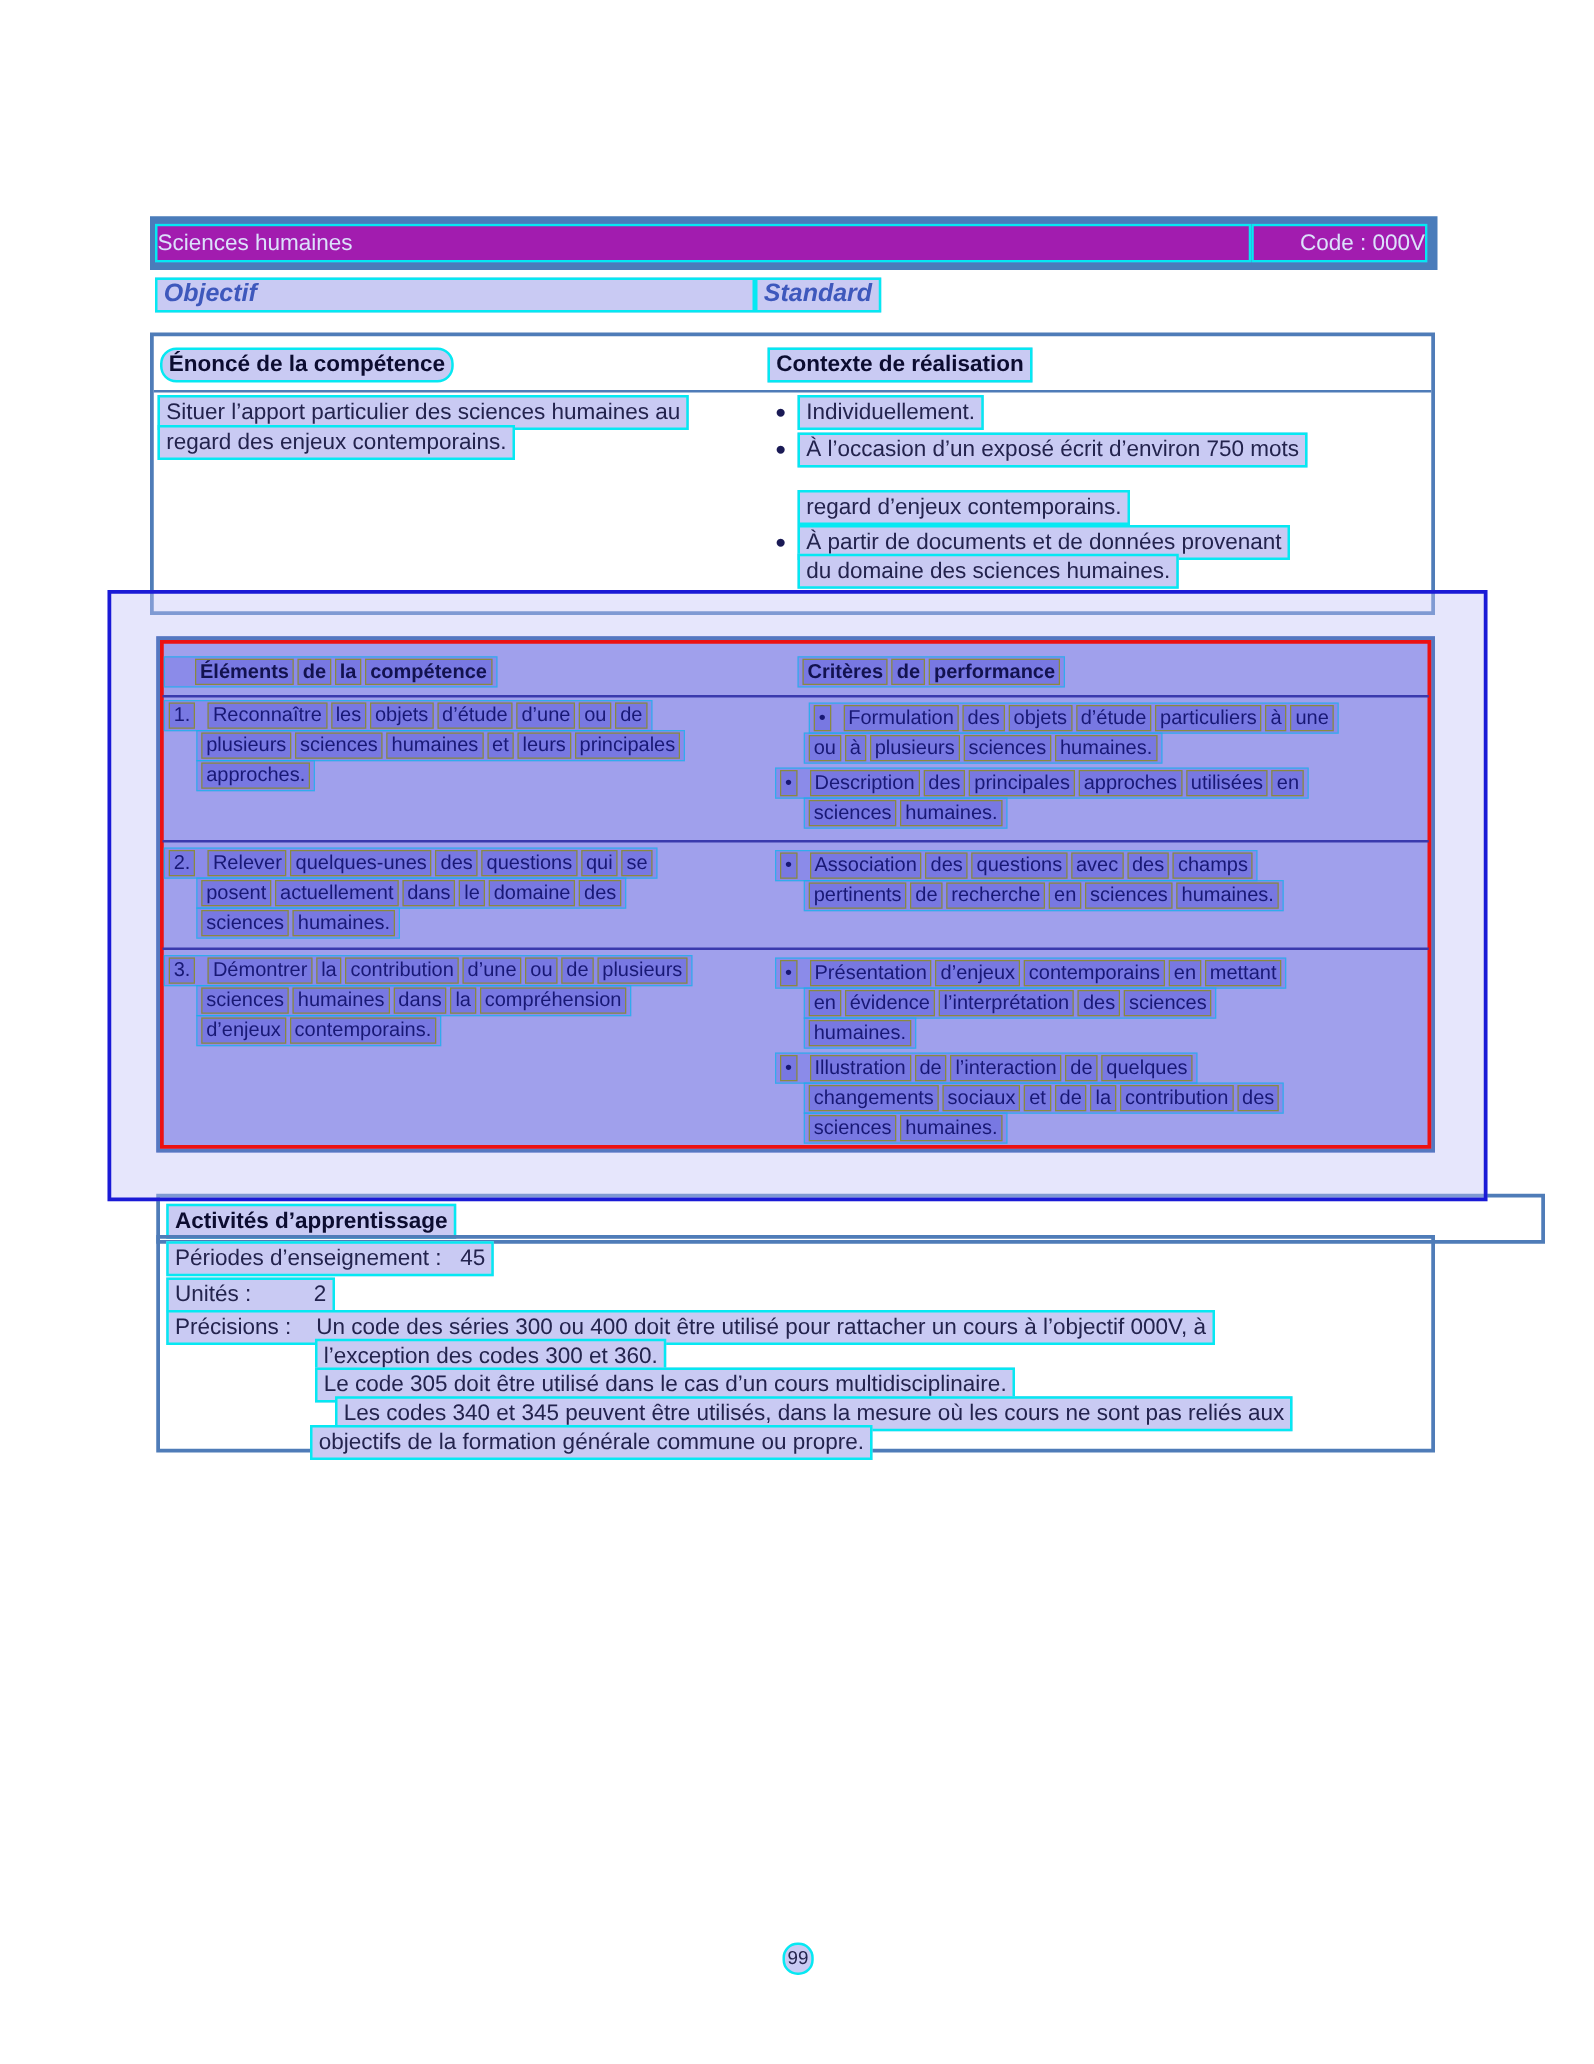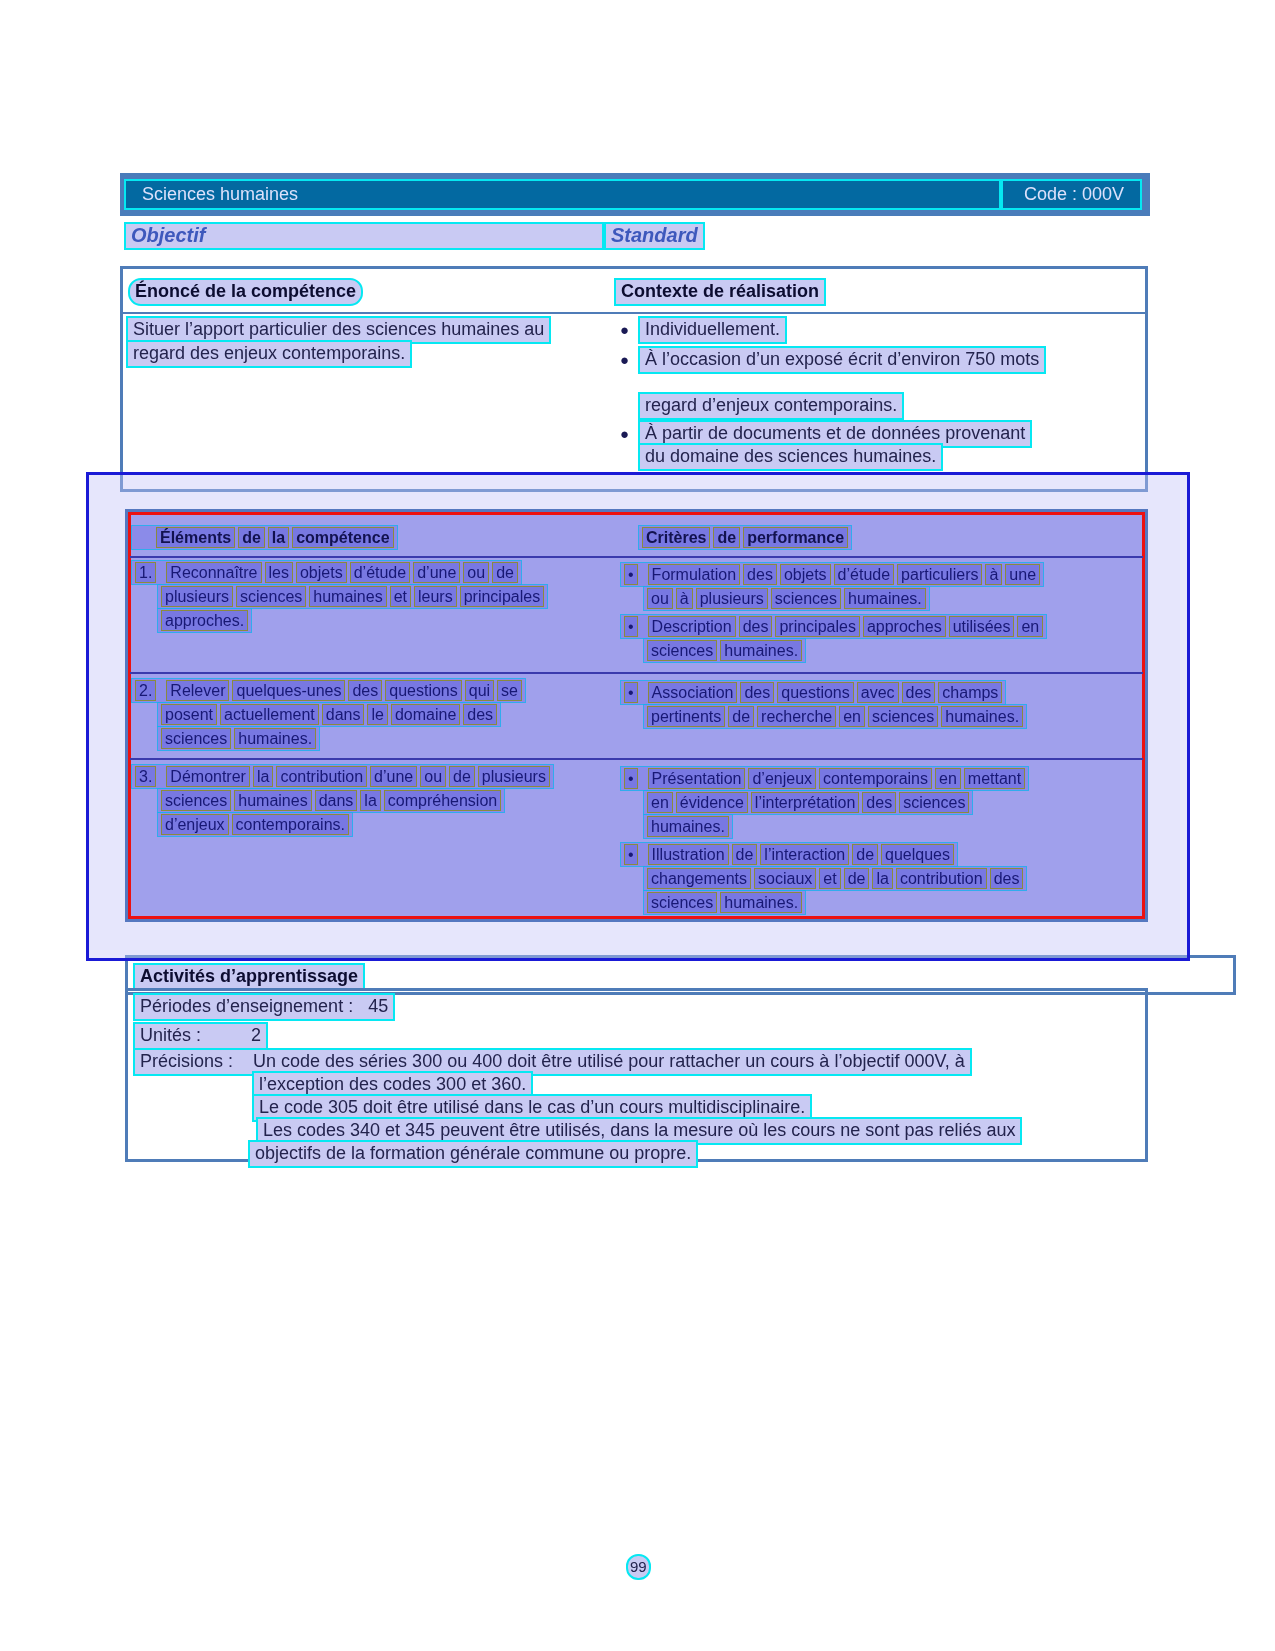--- a/index.html
+++ b/index.html
@@ -12,22 +12,22 @@
       padding:1px 5px 2px;white-space:pre;font-size:18px;line-height:21px;color:#23234d;}
   .hl.bold{font-weight:700;color:#0c0c30;}
 
   
   .title-text{font-weight:700;font-size:23px;color:#4152c5;letter-spacing:.3px;}
   .obj-head .hl{font-style:italic;font-weight:700;font-size:20px;color:#3e58bc;background:#c9caf3;}
 
   
   .banner{background:#4a7cba;}
   .banner-box{display:flex;align-items:center;}
-  .banner-cell{border:2px solid #06e8f2;background:#0369a1;color:#dce1fb;
-               font-size:18px;line-height:25px;padding:1px 16px;white-space:pre;box-sizing:border-box;}
+  .banner-cell{border:2px solid #06e8f2;background:#a21caf;color:#dce1fb;
+               font-size:18px;line-height:25px;padding:1px 0;white-space:pre;box-sizing:border-box;}
 
   
   .doc-table{border:3px solid #4f7cb8;box-sizing:border-box;background:transparent;}
   .tdivider{position:absolute;left:0;right:0;height:2px;background:#4f7cb8;}
   .dot{position:absolute;color:#1a1a55;font-size:15px;}
 
   
   .t2{border:3px solid #5578c0;background:#a0a0ec;box-sizing:border-box;z-index:8;}
   .redbox{position:absolute;inset:0;border:3px solid #ec1111;pointer-events:none;}
   .t2 .tdivider2{position:absolute;left:2px;right:2px;height:2px;background:#3a3aad;z-index:2;}
@@ -84,21 +84,21 @@
   <div class="abs t2" style="left:125px;top:509px;width:1023px;height:413px;">
     <div class="redbox"></div>
 
     <span class="ln2 bold2" style="left:3px;top:13px;padding-left:24px;"><span class="w">Éléments</span><span class="w">de</span><span class="w">la</span><span class="w">compétence</span></span>
     <span class="ln2 bold2" style="left:510px;top:13px;"><span class="w">Critères</span><span class="w">de</span><span class="w">performance</span></span>
     <div class="tdivider2" style="top:44px;"></div>
 
     <span class="ln2 numgap" style="left:3px;top:48px;"><span class="w">1.</span><span class="w">Reconnaître</span><span class="w">les</span><span class="w">objets</span><span class="w">d’étude</span><span class="w">d’une</span><span class="w">ou</span><span class="w">de</span></span>
     <span class="ln2" style="left:29px;top:72px;"><span class="w">plusieurs</span><span class="w">sciences</span><span class="w">humaines</span><span class="w">et</span><span class="w">leurs</span><span class="w">principales</span></span>
     <span class="ln2" style="left:29px;top:96px;"><span class="w">approches.</span></span>
-    <span class="ln2 numgap" style="left:492px;top:50px;"><span class="w">•</span><span class="w">Formulation</span><span class="w">des</span><span class="w">objets</span><span class="w">d’étude</span><span class="w">particuliers</span><span class="w">à</span><span class="w">une</span></span>
+    <span class="ln2 numgap" style="left:519px;top:50px;"><span class="w">•</span><span class="w">Formulation</span><span class="w">des</span><span class="w">objets</span><span class="w">d’étude</span><span class="w">particuliers</span><span class="w">à</span><span class="w">une</span></span>
     <span class="ln2" style="left:515px;top:74px;"><span class="w">ou</span><span class="w">à</span><span class="w">plusieurs</span><span class="w">sciences</span><span class="w">humaines.</span></span>
     <span class="ln2 numgap" style="left:492px;top:102px;"><span class="w">•</span><span class="w">Description</span><span class="w">des</span><span class="w">principales</span><span class="w">approches</span><span class="w">utilisées</span><span class="w">en</span></span>
     <span class="ln2" style="left:515px;top:126px;"><span class="w">sciences</span><span class="w">humaines.</span></span>
     <div class="tdivider2" style="top:160px;"></div>
 
     <span class="ln2 numgap" style="left:3px;top:166px;"><span class="w">2.</span><span class="w">Relever</span><span class="w">quelques-unes</span><span class="w">des</span><span class="w">questions</span><span class="w">qui</span><span class="w">se</span></span>
     <span class="ln2" style="left:29px;top:190px;"><span class="w">posent</span><span class="w">actuellement</span><span class="w">dans</span><span class="w">le</span><span class="w">domaine</span><span class="w">des</span></span>
     <span class="ln2" style="left:29px;top:214px;"><span class="w">sciences</span><span class="w">humaines.</span></span>
     <span class="ln2 numgap" style="left:492px;top:168px;"><span class="w">•</span><span class="w">Association</span><span class="w">des</span><span class="w">questions</span><span class="w">avec</span><span class="w">des</span><span class="w">champs</span></span>
     <span class="ln2" style="left:515px;top:192px;"><span class="w">pertinents</span><span class="w">de</span><span class="w">recherche</span><span class="w">en</span><span class="w">sciences</span><span class="w">humaines.</span></span>
@@ -118,21 +118,21 @@
   <div class="abs doc-table" style="left:125px;top:927px;width:1111px;height:40px;margin-top:28px;">
     <span class="hl bold abs" style="left:5px;top:5px;">Activités d’apprentissage</span>
   </div>
 
   <div class="abs doc-table" style="left:125px;top:988px;width:1023px;height:174px;">
     <span class="hl abs" style="left:5px;top:2px;">Périodes d’enseignement :   45</span>
     <span class="hl abs" style="left:5px;top:31px;">Unités :          2</span>
     <span class="hl abs" style="left:5px;top:57px;">Précisions :    Un code des séries 300 ou 400 doit être utilisé pour rattacher un cours à l’objectif 000V, à</span>
     <span class="hl abs" style="left:124px;top:80px;">l’exception des codes 300 et 360.</span>
     <span class="hl abs" style="left:124px;top:103px;">Le code 305 doit être utilisé dans le cas d’un cours multidisciplinaire.</span>
-    <span class="hl abs" style="left:128px;top:126px;">Les codes 340 et 345 peuvent être utilisés, dans la mesure où les cours ne sont pas reliés aux</span>
+    <span class="hl abs" style="left:140px;top:126px;">Les codes 340 et 345 peuvent être utilisés, dans la mesure où les cours ne sont pas reliés aux</span>
     <span class="hl abs" style="left:120px;top:149px;">objectifs de la formation générale commune ou propre.</span>
   </div>
 
   <div class="overlay" style="left:86px;top:472px;width:1104px;height:489px;"></div>
 
   <div class="abs" style="left:626px;top:1554px;">
     <span class="hl" style="font-size:15px;padding:0 2px 1px;border-radius:12px;">99</span>
   </div>
 
 </div>

